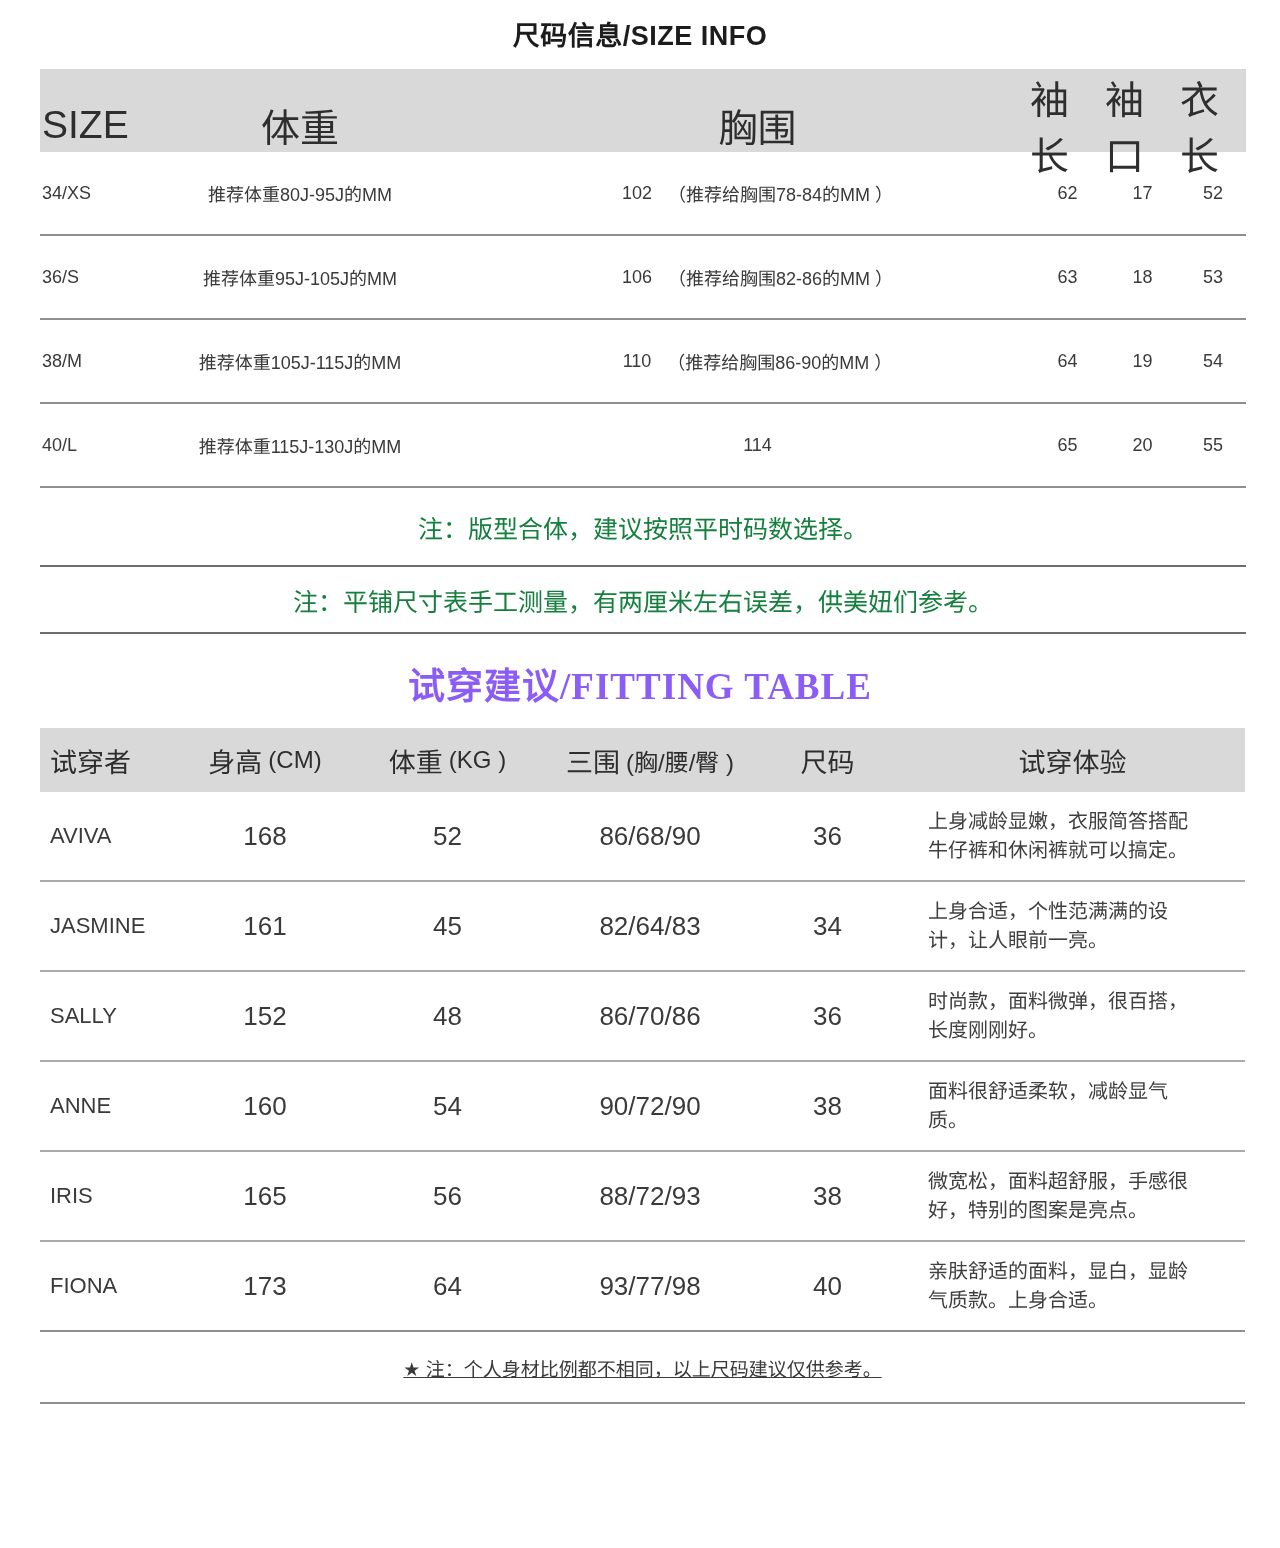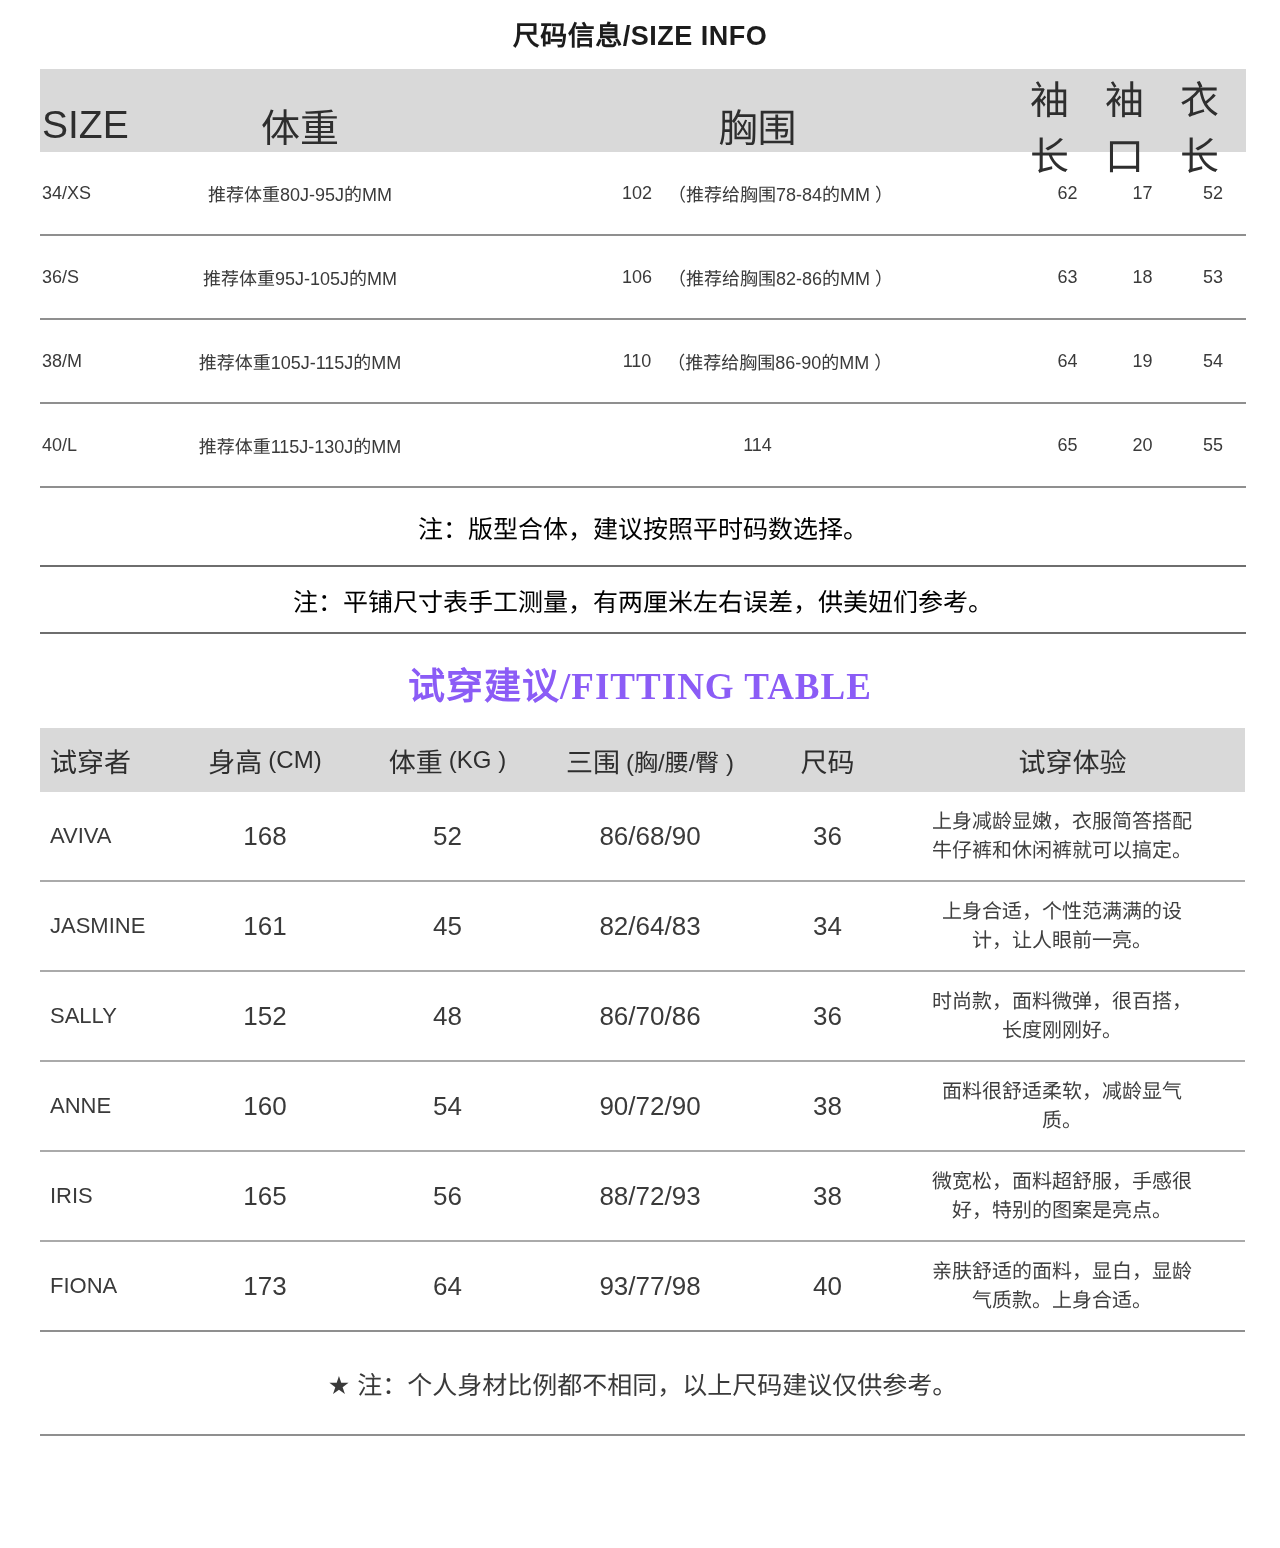--- a/index.html
+++ b/index.html
@@ -23,26 +23,26 @@
   
   .t1{margin:16px 34px 0 40px;width:1206px;}
   .t1-header,.t1-row{
     display:grid;
     grid-template-columns:75px 370px 545px 75px 75px 66px;
     align-items:center;
   }
   .t1-header{background:var(--header-bg);height:83px;font-size:39px;color:#2e2e2e;}
   .t1-row{height:84px;font-size:18px;border-bottom:2px solid var(--divider);}
   .c{display:flex;align-items:center;justify-content:center;min-width:0;}
-  .c.left{justify-content:flex-start;text-align:center;}
+  .c.left{justify-content:flex-start;}
   .t1 .size{justify-content:flex-start;padding-left:2px;}
   .bustcell{display:flex;align-items:center;justify-content:center;gap:16px;}
   .t1-note{
     display:flex;align-items:center;justify-content:center;
-    font-size:25px;color:#000000;border-bottom:2px solid var(--divider-strong);
+    font-size:25px;color:#15803d;border-bottom:2px solid var(--divider-strong);
   }
   .t1-note.n1{height:79px;}
   .t1-note.n2{height:67px;}
   
   .title2{
     margin:0;padding:22px 0 18px;text-align:center;
     font-family:"Liberation Serif","DejaVu Serif",serif;
     font-size:37px;font-weight:700;color:#8b5cf6;letter-spacing:1px;
   }
   
@@ -57,22 +57,22 @@
   .hu{font-size:24px;margin-left:6px;}
   .t2-row{min-height:90px;font-size:26px;border-bottom:2px solid var(--divider-light);}
   .t2-row .name{padding-left:10px;font-size:22px;}
   .t2-row:last-of-type{border-bottom-color:var(--divider);}
   .t2-row .exp{padding-left:28px;}
   .t2-comment{
     margin:0;width:268px;font-size:20px;line-height:29px;color:#3f3f3f;
     word-break:break-all;
   }
   .t2-note{
-    height:104px;display:flex;align-items:center;justify-content:center;
-    font-size:25px;border-bottom:2px solid var(--divider);
+    height:72px;display:flex;align-items:center;justify-content:center;
+    font-size:19px;border-bottom:2px solid var(--divider);text-decoration:underline;
   }
 </style>
 </head>
 <body>
 
 <div class="page">
 
   <h1 class="title1">尺码信息/SIZE INFO</h1>
 
   <section class="t1">

